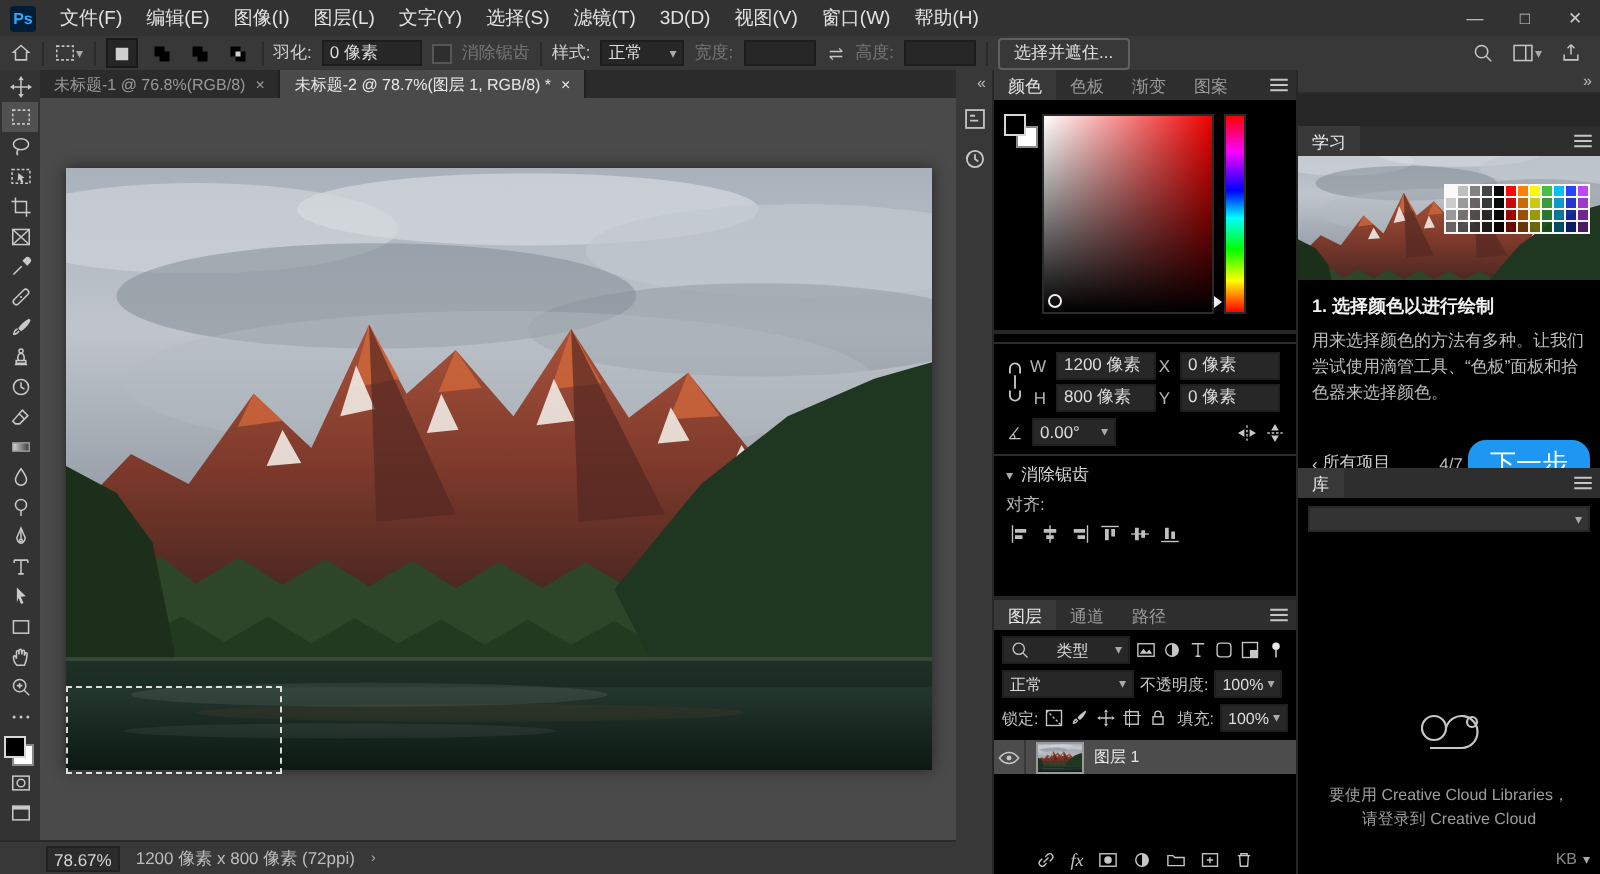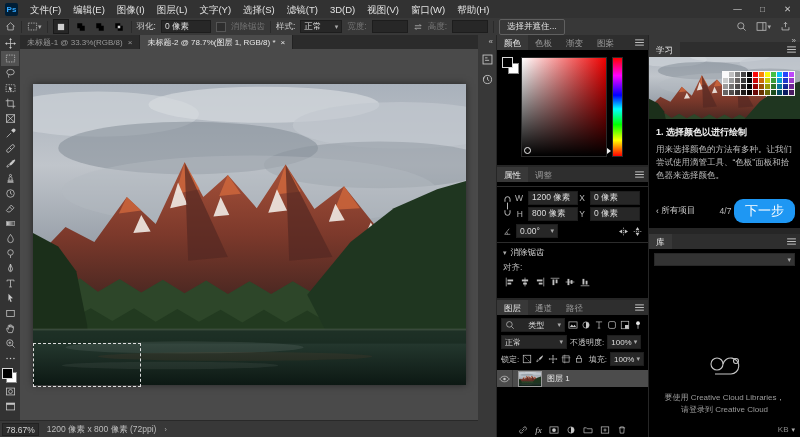--- a/index.html
+++ b/index.html
@@ -36,21 +36,21 @@
   .tool.selected{background:#515151}
   .fgbg{position:relative;width:16px;height:16px;margin-top:2px;flex:none}
   .fg{position:absolute;left:0;top:0;width:9px;height:9px;background:#000;border:1px solid #d8d8d8}
   .bg{position:absolute;right:1px;bottom:1px;width:9px;height:9px;background:#fff;border:1px solid #888}
   
   .canvas{position:absolute;left:20px;top:49px;width:458px;height:371px;background:#4a4a4a;overflow:hidden}
   .doc-image{position:absolute;left:13px;top:35px;width:433px;height:301px;box-shadow:0 0 7px rgba(0,0,0,.5)}
   .doc-image svg{position:absolute;inset:0;width:100%;height:100%}
   .ants{position:absolute;left:13px;top:294px;width:106px;height:42px;border:1px dashed #f0f0f0;opacity:.9}
   
-  .statusbar{position:absolute;left:0;top:420px;width:478px;height:17px;background:#383838;border-top:1px solid #292929;display:flex;align-items:center;gap:8px;padding:0 2px;font-size:8.5px;color:#bdbdbd}
+  .statusbar{position:absolute;left:0;top:420px;width:478px;height:17px;background:#383838;border-top:1px solid #292929;display:flex;align-items:center;gap:8px;padding:0 23px;font-size:8.5px;color:#bdbdbd}
   .status-zoom{background:#2c2c2c;border:1px solid #222;padding:0 3px;height:11px;display:flex;align-items:center;color:#d5d5d5}
   
   .rightpanels{position:absolute;left:478px;top:35px;width:322px;bottom:0;background:#262626}
   .colA{position:absolute;left:0;top:0;width:18px;bottom:0;background:#383838;display:flex;flex-direction:column;align-items:center;gap:7px;padding-top:2px}
   .colA .collapse{color:#bbb;font-size:8px;align-self:flex-end;padding-right:3px}
   .colA .pico svg{width:13px;height:13px}
   .colB{position:absolute;left:19px;top:0;width:151px;bottom:0}
   .colC{position:absolute;left:171px;top:0;width:151px;bottom:0}
   .panel{position:absolute;left:0;right:0;background:#000000}
   .ptabs{height:15px;background:#2e2e2e;display:flex;align-items:stretch}
@@ -82,21 +82,21 @@
   .lrow svg{width:10px;height:10px}
   .layer-row{margin-top:4px;height:17px;background:#4c4c4c;display:flex;align-items:center;color:#e8e8e8}
   .eyebox{width:15px;height:17px;border-right:1px solid #383838;display:flex;align-items:center;justify-content:center}
   .thumb{width:22px;height:14px;border:1px solid #9a9a9a;margin:0 5px;position:relative;overflow:hidden}
   .thumb svg{position:absolute;inset:0;width:100%;height:100%}
   .lbottom{position:absolute;bottom:2px;left:0;right:0;display:flex;justify-content:center;gap:7px;align-items:center}
   .lbottom svg{width:10px;height:10px}
   .fx{font-style:italic;font-family:"Liberation Serif",serif;color:#c6c6c6;font-size:9px}
   
   .colC-top{height:11px;display:flex;justify-content:flex-end;align-items:center;padding:0 4px;color:#bbb;font-size:8px;background:#383838;border-bottom:1px solid #2c2c2c}
-  #p-learn{top:7px;height:186px}
+  #p-learn{top:28px;height:186px}
   .lthumb{position:relative;height:62px;overflow:hidden}
   .lthumb svg{position:absolute;inset:0;width:100%;height:100%}
   .swgrid{position:absolute;right:5px;top:14px;display:grid;grid-template-columns:repeat(12,5px);grid-auto-rows:5px;gap:1px;background:#fff;padding:1px;opacity:.95}
   .step-title{font-weight:bold;font-size:9px;color:#f2f2f2;margin:7px 7px 0}
   .step-body{font-size:8.5px;color:#bdbdbd;line-height:1.5;margin:4px 7px 0}
   .learn-foot{position:absolute;bottom:5px;left:7px;right:5px;display:flex;align-items:center;font-size:8.5px;color:#cfcfcf}
   .next-btn{margin-left:auto;background:#1e97f3;color:#fff;border-radius:9px;padding:3px 11px;font-size:13px}
   .foot-prog{position:absolute;left:50%;transform:translateX(-50%);color:#bdbdbd}
   
   #p-lib{top:199px;bottom:0}
@@ -260,21 +260,21 @@
       <span class="ic">
           <svg width="11" height="11" viewBox="0 0 16 16">
             <path d="M8 2v7M8 2 5.5 4.5M8 2l2.5 2.5M3 9v4h10V9"></path>
           </svg>
         </span>
     </span>
   </div>
 
   <div class="tabstrip">
     <div class="doc-tab">
-      <span>未标题-1 @ 33.3%(RGB/8)</span>
+      <span>未标题-1 @ 76.8%(RGB/8)</span>
         <span class="tab-close">×</span>
     </div>
     <div class="doc-tab active">
       <span>未标题-2 @ 78.7%(图层 1, RGB/8) *</span>
         <span class="tab-close">×</span>
     </div>
   </div>
 
   <div class="toolbar">
     <span class="tool">
@@ -477,31 +477,20 @@
         </div>
         <div class="satbox">
           <span class="satdot"></span>
         </div>
         <div class="huebar">
           <span class="huemark"></span>
         </div>
       </div>
 
       <div class="panel" id="p-props">
-        <div class="ptabs">
-          <div style="display:flex">
-              <span class="ptab">属性</span>
-              <span class="ptab">调整</span>
-            </div>
-          <span class="pmenu ic hamb">
-              <svg viewBox="0 0 10 8">
-                <path d="M0 1h10M0 4h10M0 7h10"></path>
-              </svg>
-            </span>
-        </div>
         <div class="pdivider"></div>
         <div class="tr-wrap">
           <span class="ic">
               <svg width="9" height="22" viewBox="0 0 10 26">
                 <path d="M5 2a3 3 0 0 1 3 3v3M5 2a3 3 0 0 0-3 3v3M5 24a3 3 0 0 0 3-3v-3M5 24a3 3 0 0 1-3-3v-3M5 9v8"></path>
               </svg>
             </span>
           <div class="tr-grid">
             <span class="tlabel">W</span>
             <span class="pin">1200 像素</span>

